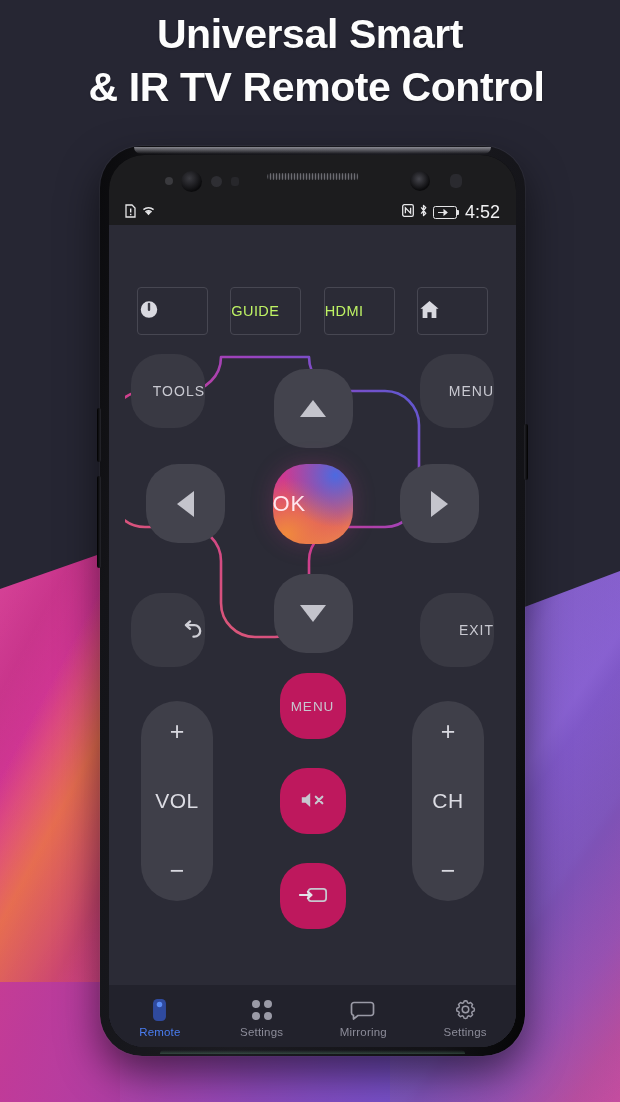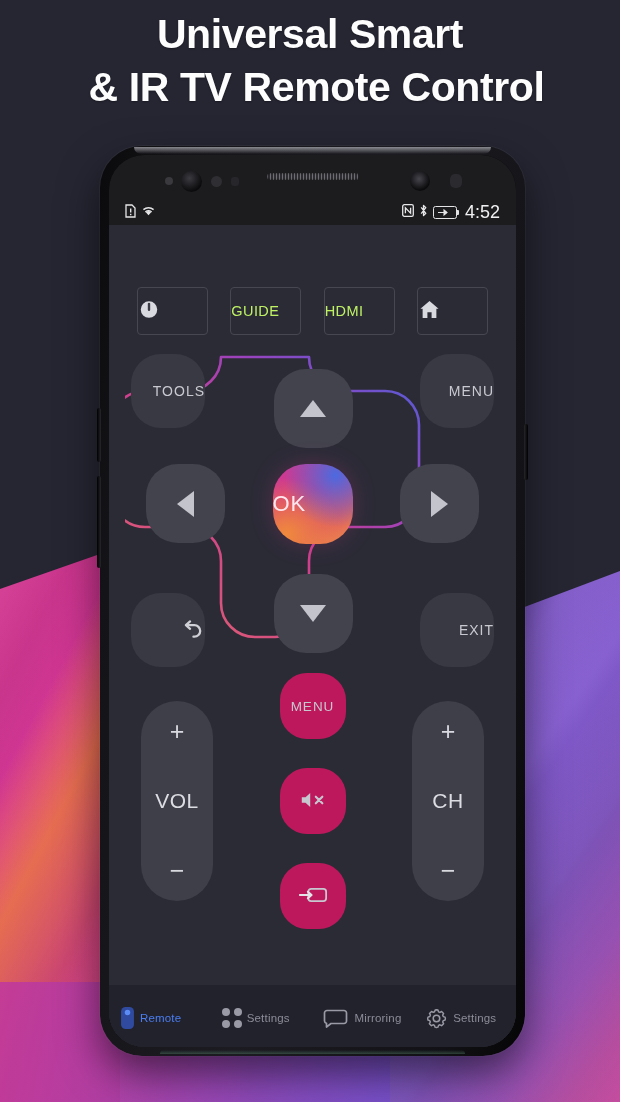--- a/index.html
+++ b/index.html
@@ -158,21 +158,21 @@
     position:absolute;left:50%;transform:translateX(-50%);
     width:66px;height:66px;border-radius:27px;background:#be185d;
     display:flex;align-items:center;justify-content:center;color:#c7c7cf;font-size:13.5px;letter-spacing:1px;
   }
 
   
   .navbar{
     position:absolute;left:0;right:0;bottom:0;height:62px;background:#22222c;
     display:flex;align-items:center;justify-content:space-around;padding-top:4px;box-sizing:border-box;
   }
-  .navitem{display:flex;align-items:center;gap:5px;width:80px;}
+  .navitem{display:flex;flex-direction:column;align-items:center;gap:5px;width:80px;}
   .navlabel{font-size:11.5px;color:#8c8c99;letter-spacing:.2px;}
   .navitem.active .navlabel{color:#4a7df0;}
   .nav-ico{height:22px;display:flex;align-items:center;justify-content:center;}
   .dot4{display:grid;grid-template-columns:8px 8px;grid-template-rows:8px 8px;gap:4px;}
   .dot4 i{display:block;width:8px;height:8px;border-radius:50%;background:#9a9aa6;}
 </style>
 </head>
 <body>
 
 <div class="bg-base"></div>

